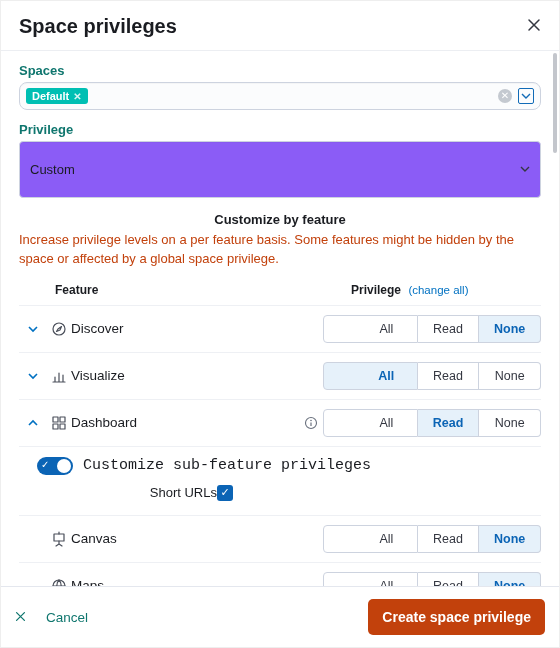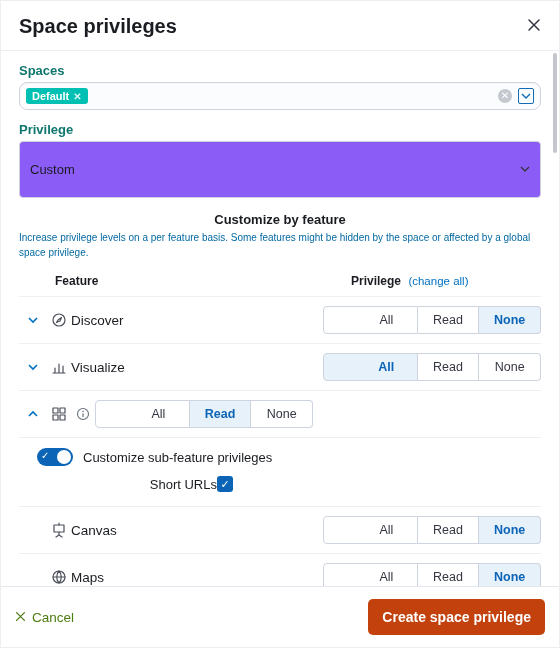--- a/index.html
+++ b/index.html
@@ -95,21 +95,21 @@
     padding: 20px 10px;
     display: flex;
     align-items: center;
     font-size: 13px;
     box-shadow: inset 0 1px 1px rgba(0,0,0,0.03);
   }
   .select .spacer { flex: 1; }
   .select .chev { color: #343741; }
   .section-gap { height: 12px; }
   .cbf-title { font-size: 13px; font-weight: 700; margin: 2px 0 4px 0; text-align: center; }
-  .cbf-desc { font-size: 10px; color: #0369a1; line-height: 1.45; }
+  .cbf-desc { font-size: 13px; color: #c2410c; line-height: 1.45; }
   .table-wrap { margin-top: 14px; }
   .thead {
     display: flex;
     align-items: baseline;
     padding: 0 0 8px 36px;
   }
   .th-feature { flex: 1; font-size: 12px; font-weight: 700; }
   .th-priv { width: 218px; font-size: 12px; padding-left: 28px; }
   .th-priv .lab { font-weight: 700; }
   .th-priv .chg { color: #0071c2; margin-left: 4px; font-size: 11.5px; cursor: pointer; }
@@ -170,42 +170,42 @@
     background: #0b64b5; position: relative; cursor: pointer;
   }
   .switch .thumb {
     position: absolute; right: 2px; top: 2px;
     width: 14px; height: 14px; border-radius: 50%;
     background: #fff;
   }
   .switch .chk {
     position:absolute; left:4px; top:2px; color:#fff; font-size:10px;
   }
-  .switch-label { font-size: 13px; }
+  .switch-label { font-size: 15px; font-family: Liberation Mono, monospace; }
   .subfeat-row {
     display: flex; align-items: center;
     padding: 0 0 10px 18px;
     text-align: right;
   }
   .subfeat-row .sf-label { flex: 0 0 180px; font-size: 13px; }
   .chk-box {
     width: 16px; height: 16px; border-radius: 3px;
     background: #0b64b5; color: #fff;
     display: inline-flex; align-items: center; justify-content: center;
     font-size: 11px; margin-right: 8px;
   }
   .footer {
     border-top: 1px solid #e4e7ee;
     padding: 12px 14px;
     display: flex; align-items: center;
     background: #fff;
   }
   .link-cancel {
-    color: #4d7c0f; font-size: 13.5px;
-    display: inline-flex; align-items: center; gap: 6px;
+    color: #0f766e; font-size: 13.5px;
+    display: inline-flex; align-items: center; gap: 20px;
     cursor: pointer;
   }
   .footer .spacer { flex: 1; }
   .primary-btn {
     background: #c2410c; color: #fff;
     border-radius: 5px;
     padding: 10px 14px;
     font-size: 14px; font-weight: 600;
     cursor: pointer;
   }
@@ -317,20 +317,21 @@
               </svg>
             </span>
             <span class="ficon">
               <svg width="16" height="16" viewBox="0 0 16 16">
                 <rect x="2" y="2" width="5" height="5" stroke="currentColor" stroke-width="1.2" fill="none" stroke-linecap="round" stroke-linejoin="round"></rect>
                 <rect x="9" y="2" width="5" height="5" stroke="currentColor" stroke-width="1.2" fill="none" stroke-linecap="round" stroke-linejoin="round"></rect>
                 <rect x="2" y="9" width="5" height="5" stroke="currentColor" stroke-width="1.2" fill="none" stroke-linecap="round" stroke-linejoin="round"></rect>
                 <rect x="9" y="9" width="5" height="5" stroke="currentColor" stroke-width="1.2" fill="none" stroke-linecap="round" stroke-linejoin="round"></rect>
               </svg>
             </span>
+            <span class="fname">Dashboard</span>
             <span class="info">
               <svg width="14" height="14" viewBox="0 0 14 14">
                 <circle cx="7" cy="7" r="5.5" stroke="currentColor" stroke-width="1.1" fill="none"></circle>
                 <circle cx="7" cy="4.5" r="0.8" fill="currentColor"></circle>
                 <path d="M7 6.5 L7 10" stroke="currentColor" stroke-width="1.2"></path>
               </svg>
             </span>
             <div class="btn-group">
               <span class="btn-seg">All</span>
               <span class="btn-seg selected">Read</span>

